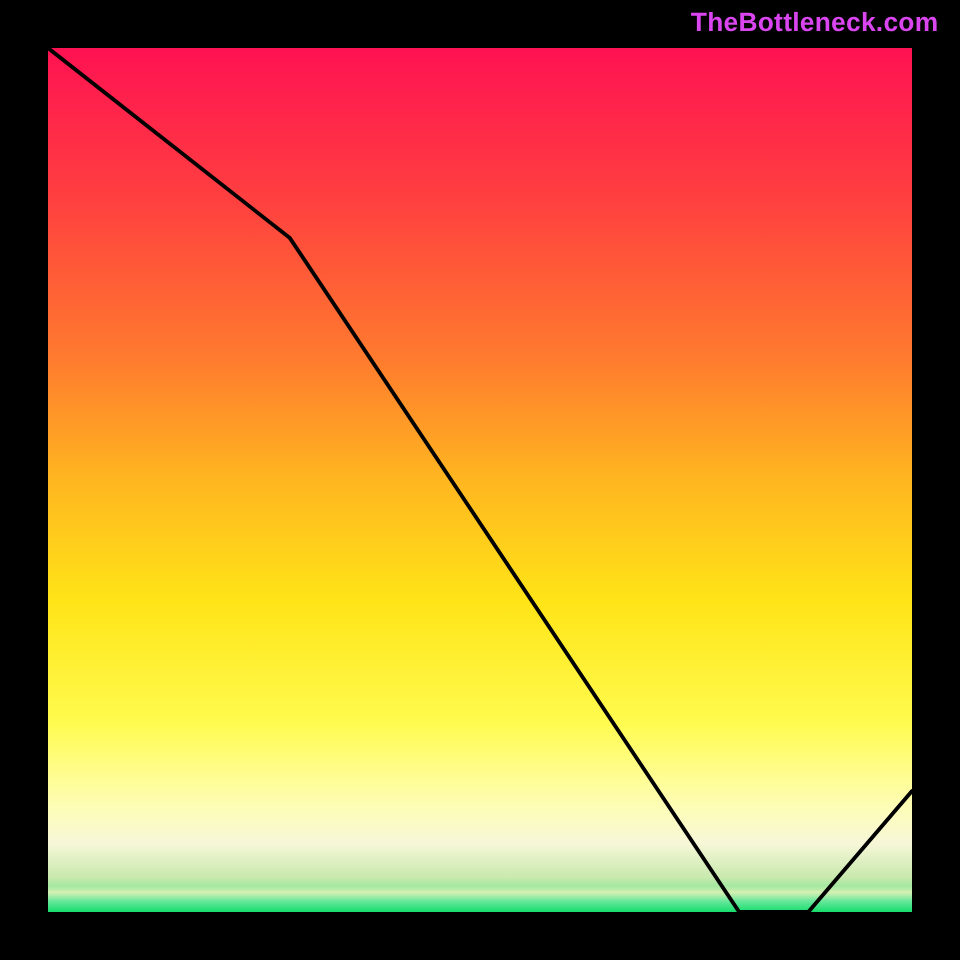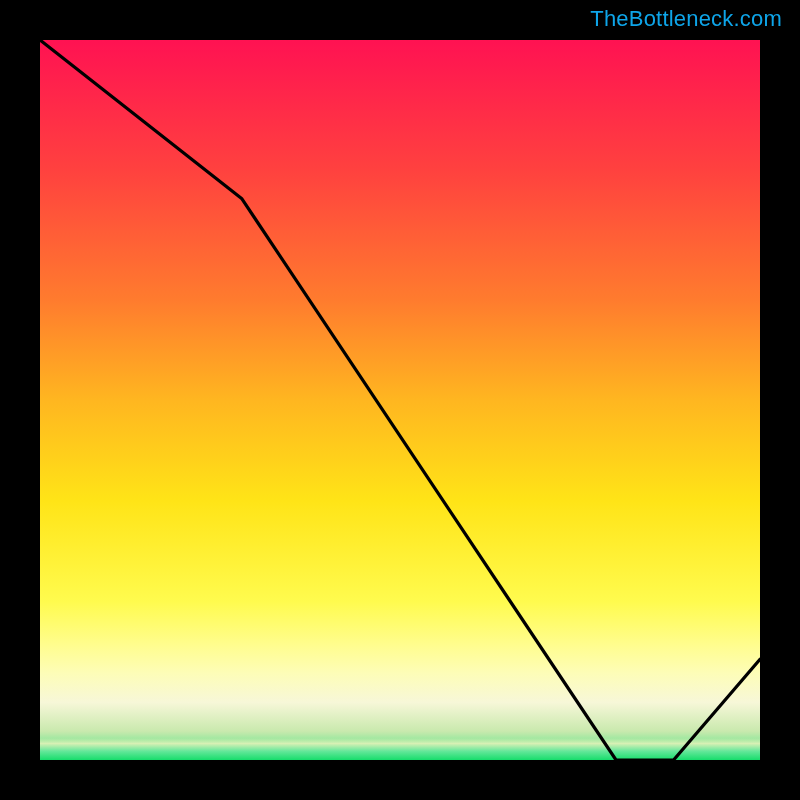--- a/index.html
+++ b/index.html
@@ -14,23 +14,23 @@
   .chart-frame {
     position: relative;
     width: 800px;
     height: 800px;
     background: #000;
   }
   .watermark {
     position: absolute;
     top: 6px;
     right: 18px;
-    color: #0ea5e9;
+    color: #d946ef;
     font-size: 22px;
-    font-weight: 400;
+    font-weight: 700;
     letter-spacing: 0.2px;
     user-select: none;
   }
   .plot-area {
     position: absolute;
     left: 40px;
     top: 40px;
     width: 720px;
     height: 720px;
     

